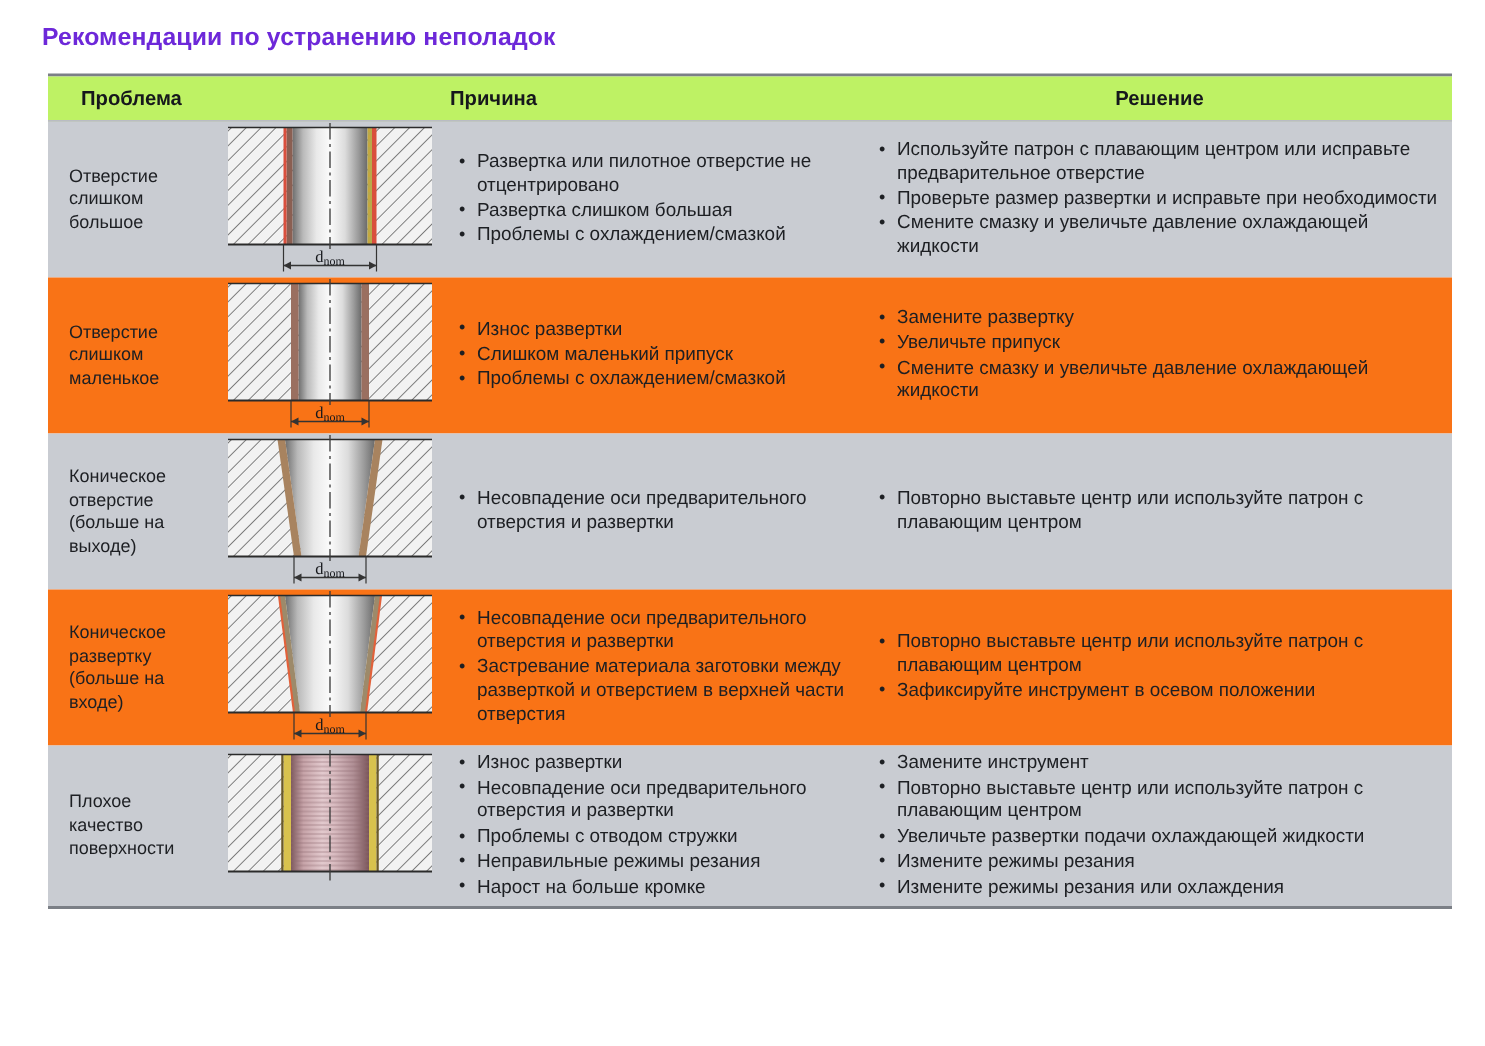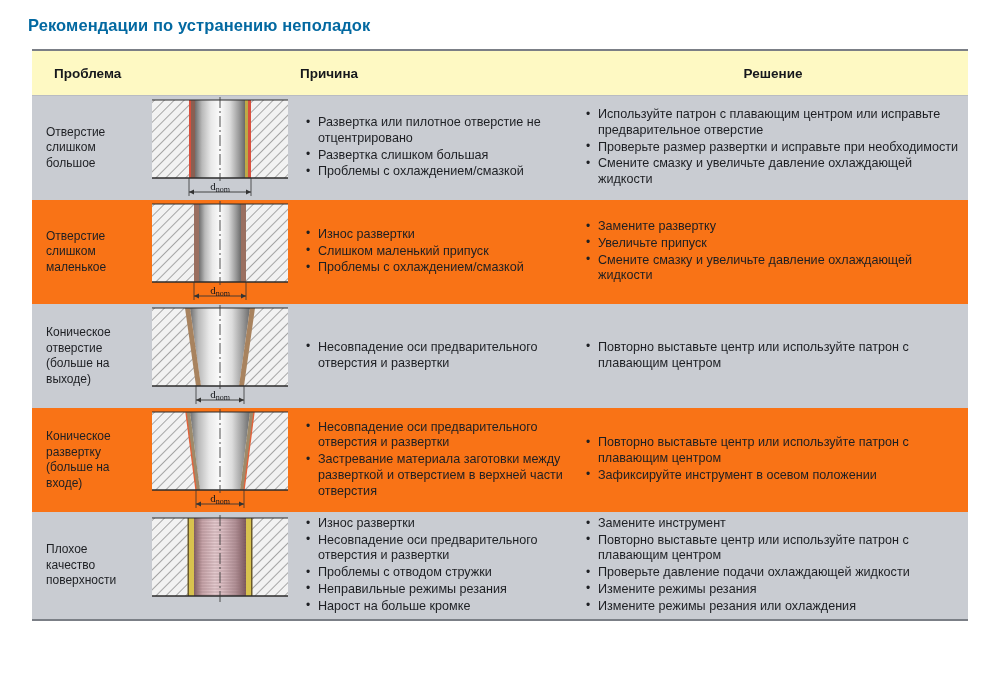--- a/index.html
+++ b/index.html
@@ -11,44 +11,44 @@
     width: 990px;
     height: 697px;
     font-family: "Liberation Sans", sans-serif;
     color: #1a1a1a;
     overflow: hidden;
   }
 
   #page-title {
     font-size: 16.5px;
     font-weight: bold;
-    color: #0369a1;
+    color: #6d28d9;
     padding: 16px 0 0 28px;
     letter-spacing: 0.1px;
   }
 
   #table-wrap {
     margin: 14px 22px 0 32px;
     border-top: 2px solid #7b7f86;
     border-bottom: 2px solid #7b7f86;
   }
 
   table.tbl {
     border-collapse: collapse;
     width: 936px;
     table-layout: fixed;
   }
 
   
   thead th {
-    background: #fef9c3;
+    background: #bef264;
     font-size: 13.5px;
     font-weight: bold;
     color: #16181c;
-    height: 44px;
+    height: 29px;
     padding: 0;
     vertical-align: middle;
     border-bottom: 1px solid #b9bcc2;
   }
   th.h-problem { text-align: left; padding-left: 22px; }
   th.h-cause   { text-align: left; }
   th.h-sol     { text-align: center; }
 
   
   tbody tr.r-gray  { background: #c9ccd2; }
@@ -410,21 +410,21 @@
               <li>Несовпадение оси предварительного отверстия и развертки</li>
               <li>Проблемы с отводом стружки</li>
               <li>Неправильные режимы резания</li>
               <li>Нарост на больше кромке</li>
             </ul>
           </td>
           <td class="c-solution">
             <ul class="bullets">
               <li>Замените инструмент</li>
               <li>Повторно выставьте центр или используйте патрон с плавающим центром</li>
-              <li>Проверьте давление подачи охлаждающей жидкости</li>
+              <li>Увеличьте развертки подачи охлаждающей жидкости</li>
               <li>Измените режимы резания</li>
               <li>Измените режимы резания или охлаждения</li>
             </ul>
           </td>
         </tr>
       </tbody>
   </table>
 </div>
 
 </body></html>

